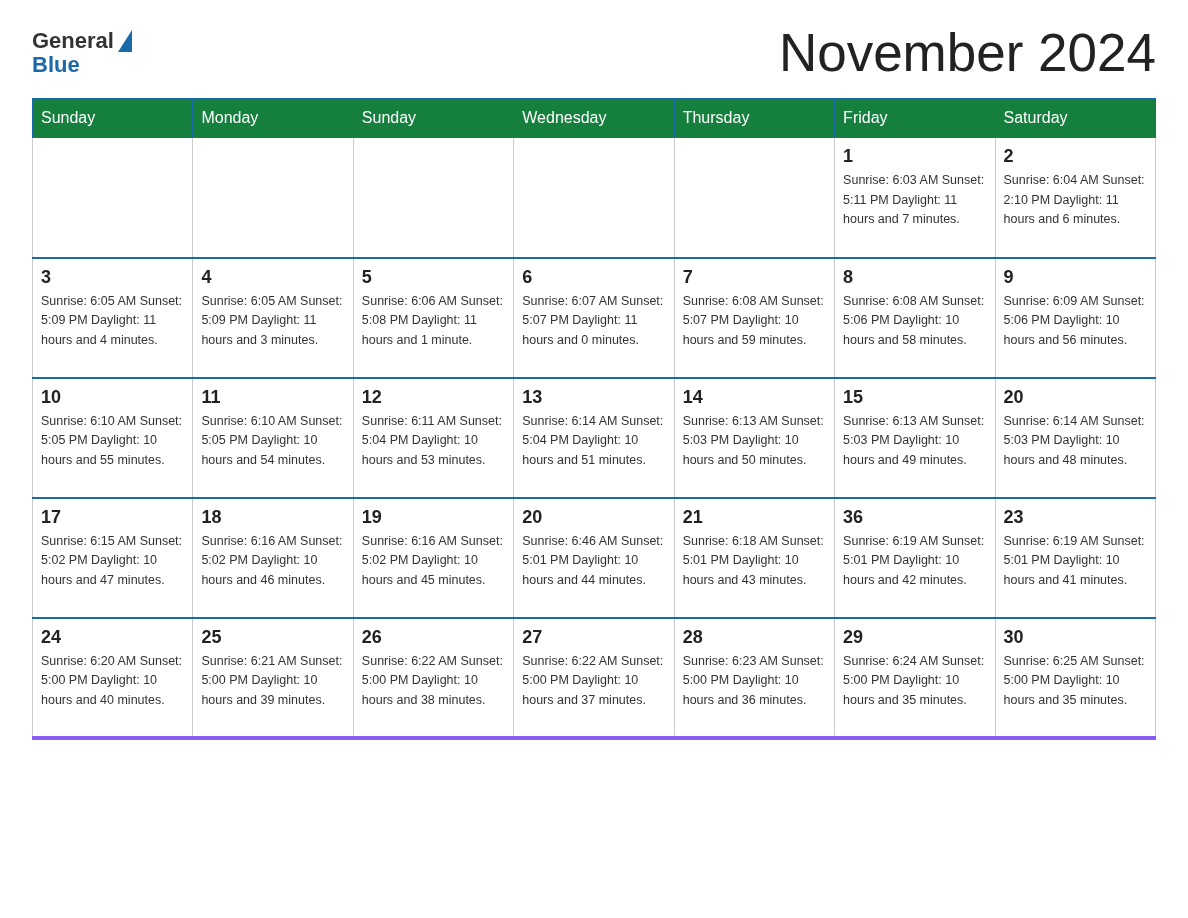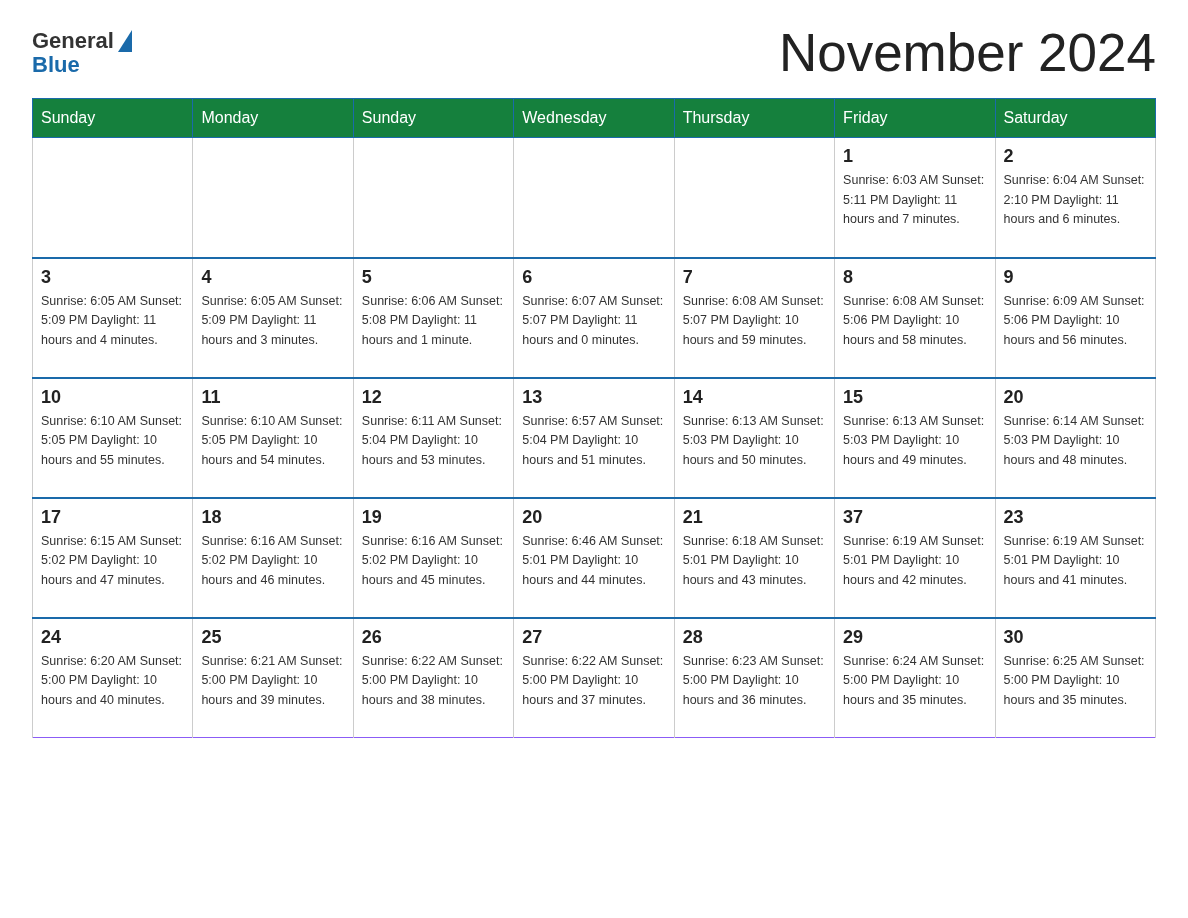--- a/index.html
+++ b/index.html
@@ -94,21 +94,21 @@
       color: #222;
       display: block;
       margin-bottom: 4px;
     }
     .day-info {
       font-size: 12.5px;
       line-height: 1.55;
       color: #333;
     }
     tbody tr:last-child {
-      border-bottom: 1px solid #8b5cf6;
+      border-bottom: 4px solid #8b5cf6;
       margin-top: 12px;
     }
     tbody td.empty {
       background: #fff;
     }
   </style>
 </head>
 <body>
 
 <div class="header">
@@ -226,21 +226,21 @@
         </td>
         <td>
           <span class="day-number">12</span>
           <div class="day-info">Sunrise: 6:11 AM
 Sunset: 5:04 PM
 Daylight: 10 hours
 and 53 minutes.</div>
         </td>
         <td>
           <span class="day-number">13</span>
-          <div class="day-info">Sunrise: 6:57 AM
+          <div class="day-info">Sunrise: 6:14 AM
 Sunset: 5:04 PM
 Daylight: 10 hours
 and 51 minutes.</div>
         </td>
         <td>
           <span class="day-number">14</span>
           <div class="day-info">Sunrise: 6:13 AM
 Sunset: 5:03 PM
 Daylight: 10 hours
 and 50 minutes.</div>
@@ -290,21 +290,21 @@
 and 44 minutes.</div>
         </td>
         <td>
           <span class="day-number">21</span>
           <div class="day-info">Sunrise: 6:18 AM
 Sunset: 5:01 PM
 Daylight: 10 hours
 and 43 minutes.</div>
         </td>
         <td>
-          <span class="day-number">37</span>
+          <span class="day-number">36</span>
           <div class="day-info">Sunrise: 6:19 AM
 Sunset: 5:01 PM
 Daylight: 10 hours
 and 42 minutes.</div>
         </td>
         <td>
           <span class="day-number">23</span>
           <div class="day-info">Sunrise: 6:19 AM
 Sunset: 5:01 PM
 Daylight: 10 hours

